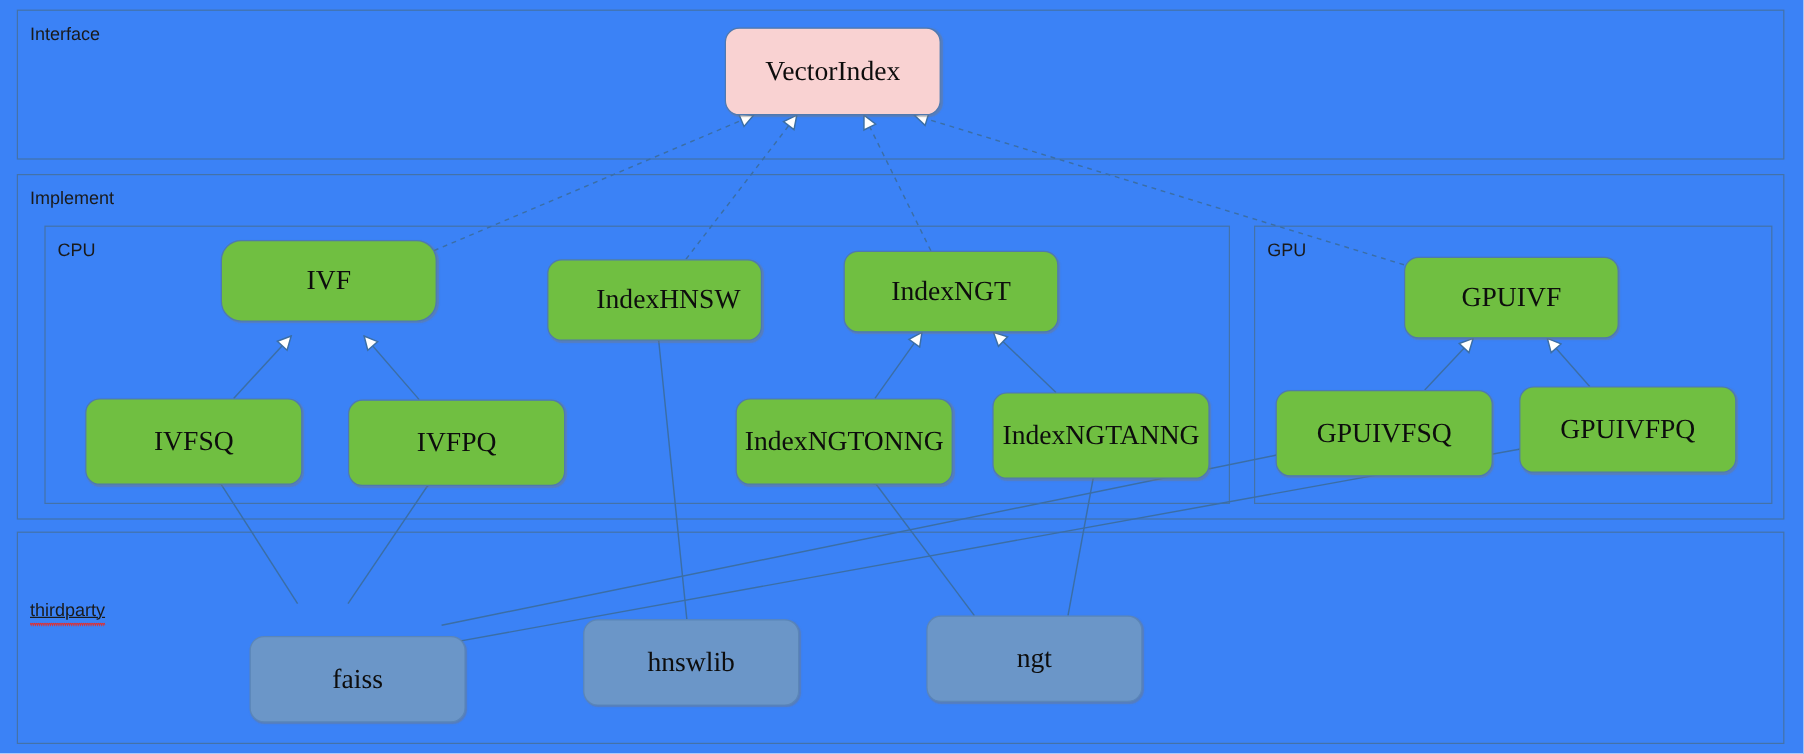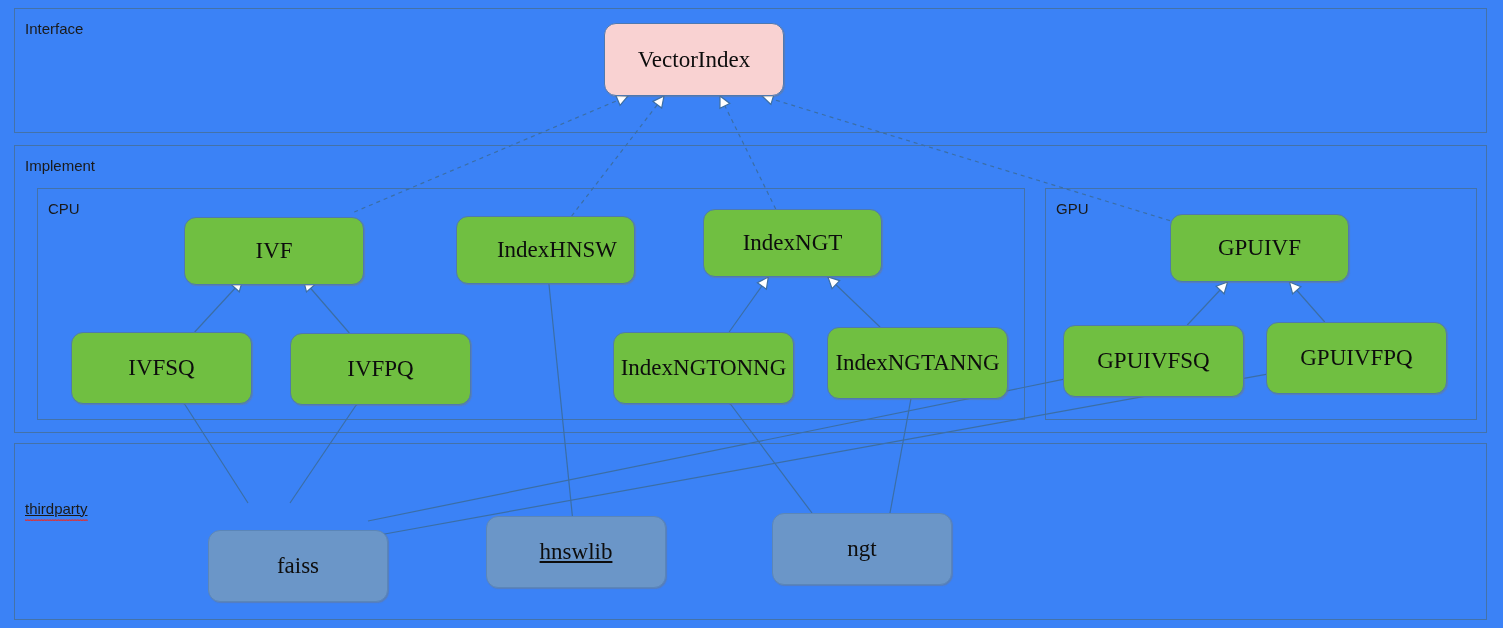--- a/index.html
+++ b/index.html
@@ -119,21 +119,21 @@
         <line x1="572.364238410596" y1="516" x2="548.9337748344371" y2="284" stroke="#3b6ea5" stroke-width="1.2" marker-end="url(#fdia)"></line>
         <line x1="812" y1="513" x2="730.4379310344827" y2="404" stroke="#3b6ea5" stroke-width="1.2" marker-end="url(#fdia)"></line>
         <line x1="890" y1="513" x2="910.9" y2="399" stroke="#3b6ea5" stroke-width="1.2" marker-end="url(#fdia)"></line>
       </g>
   </svg>
 
   <div id="nodes-layer">
       <div class="node iface" style="left: 604px; top: 23px; width: 180px; height: 73px;">
         <span>VectorIndex</span>
       </div>
-      <div class="node impl" style="left: 184px; top: 217px; width: 180px; height: 68px;">
+      <div class="node impl" style="left: 184px; top: 200px; width: 180px; height: 68px; border-radius: 17px;">
         <span>IVF</span>
       </div>
       <div class="node impl" style="left: 456px; top: 216px; width: 179px; height: 68px; padding-left: 23px;">
         <span>IndexHNSW</span>
       </div>
       <div class="node impl" style="left: 703px; top: 209px; width: 179px; height: 68px;">
         <span>IndexNGT</span>
       </div>
       <div class="node impl" style="left: 1170px; top: 214px; width: 179px; height: 68px;">
         <span>GPUIVF</span>
@@ -152,21 +152,21 @@
       </div>
       <div class="node impl" style="left: 1063px; top: 325px; width: 181px; height: 72px;">
         <span>GPUIVFSQ</span>
       </div>
       <div class="node impl" style="left: 1266px; top: 322px; width: 181px; height: 72px;">
         <span>GPUIVFPQ</span>
       </div>
       <div class="node third" style="left: 188px; top: 530px; width: 180px; height: 72px; margin-left: 20px;">
         <span>faiss</span>
       </div>
-      <div class="node third" style="left: 486px; top: 516px; width: 180px; height: 72px; text-decoration: underline;">
+      <div class="node third" style="left: 486px; top: 516px; width: 180px; height: 72px;">
         <span>hnswlib</span>
       </div>
       <div class="node third" style="left: 772px; top: 513px; width: 180px; height: 72px;">
         <span>ngt</span>
       </div>
     </div>
 
 </div>
 
 </body></html>

